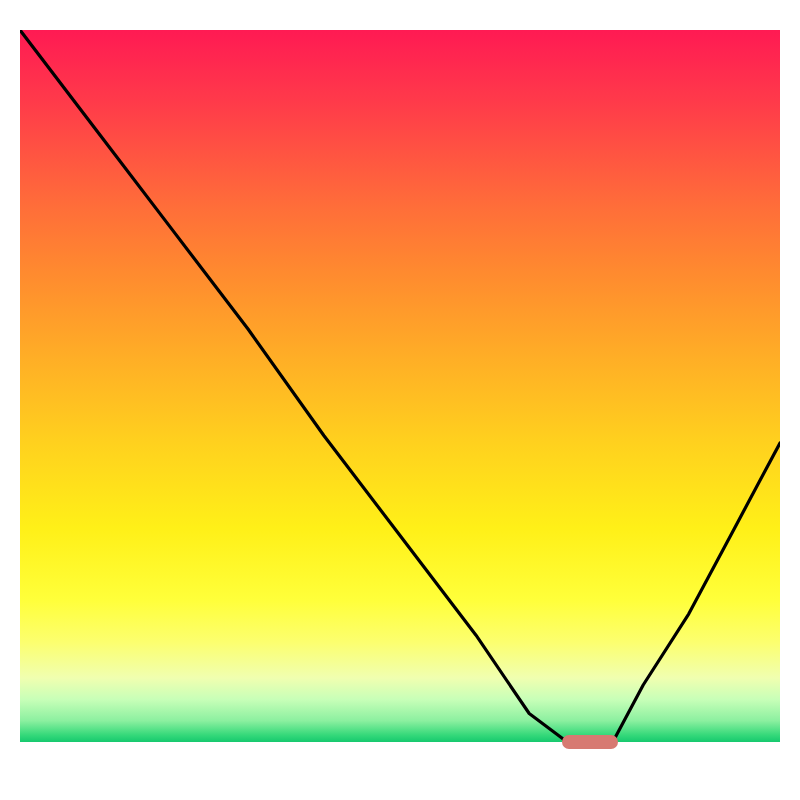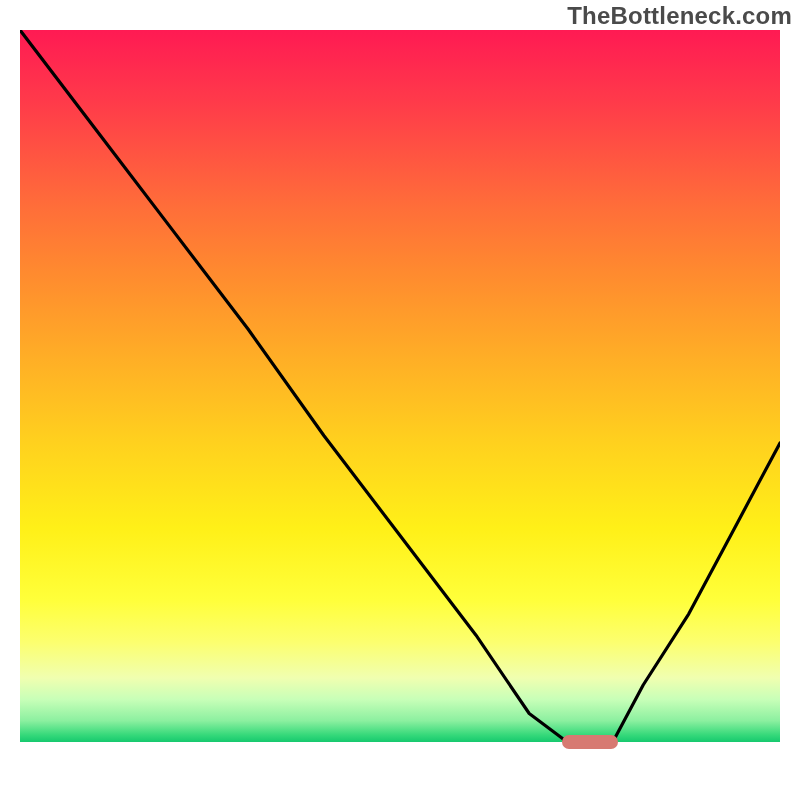--- a/index.html
+++ b/index.html
@@ -89,21 +89,20 @@
     width: 760px;
     height: 1px;
     background: rgba(0,0,0,0.0);
   }
 </style>
 </head>
 <body>
 
 <div class="chart-wrapper">
 
-  <div class="watermark">TheBottleneck.com</div>
 
   <div class="plot-area">
 
     <div class="gradient-bg"></div>
 
     <div class="baseline"></div>
 
     <svg class="curve-svg" viewBox="0 0 760 760" preserveAspectRatio="none">
       <path id="curve-path" d="M0.0 0.0 L76.0 99.7 L152.0 199.4 L228.0 299.0 L304.0 405.8 L380.0 505.5 L456.0 605.2 L509.2 683.5 L547.2 712.0 L592.8 712.0 L623.2 655.0 L668.8 583.8 L714.4 498.4 L760.0 413.0" fill="none" stroke="#000000" stroke-width="3.2" stroke-linecap="round" stroke-linejoin="round"></path>
     </svg>

